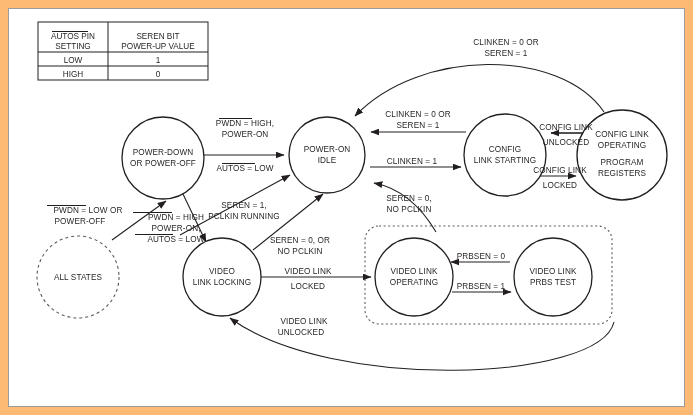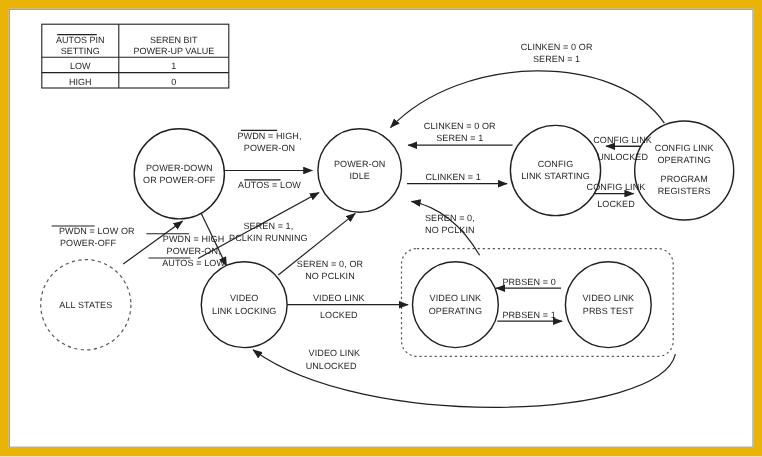--- a/index.html
+++ b/index.html
@@ -1,17 +1,17 @@
 <!DOCTYPE html>
 <html><head>
 <meta charset="utf-8">
 <style>
   html,body{margin:0;padding:0;background:#e9e9e9;}
   body{font-family:"Liberation Sans",sans-serif;}
-  #page{position:relative;width:693px;height:415px;background:#eab308;overflow:hidden;}
+  #page{position:relative;width:693px;height:415px;background:#fdba74;overflow:hidden;}
   #frame{position:absolute;left:8px;top:8px;width:677px;height:399px;
          border:1.5px solid #9b9b9b;background:#ffffff;box-sizing:border-box;}
   svg{position:absolute;left:0;top:0;width:693px;height:415px;}
   .state-circle{fill:#ffffff;stroke:#231f20;stroke-width:1.3;}
   .dashed-circle{fill:#ffffff;stroke:#58595b;stroke-width:1.1;stroke-dasharray:3 3;}
   .dotted-box{fill:none;stroke:#58595b;stroke-width:1.1;stroke-dasharray:2 2.6;}
   .edge{fill:none;stroke:#231f20;stroke-width:1.1;}
   text{fill:#231f20;font-family:"Liberation Sans",sans-serif;}
   .state-label{font-size:8.2px;text-anchor:middle;letter-spacing:.1px;}
   .edge-label{font-size:8.2px;text-anchor:middle;letter-spacing:.1px;}

